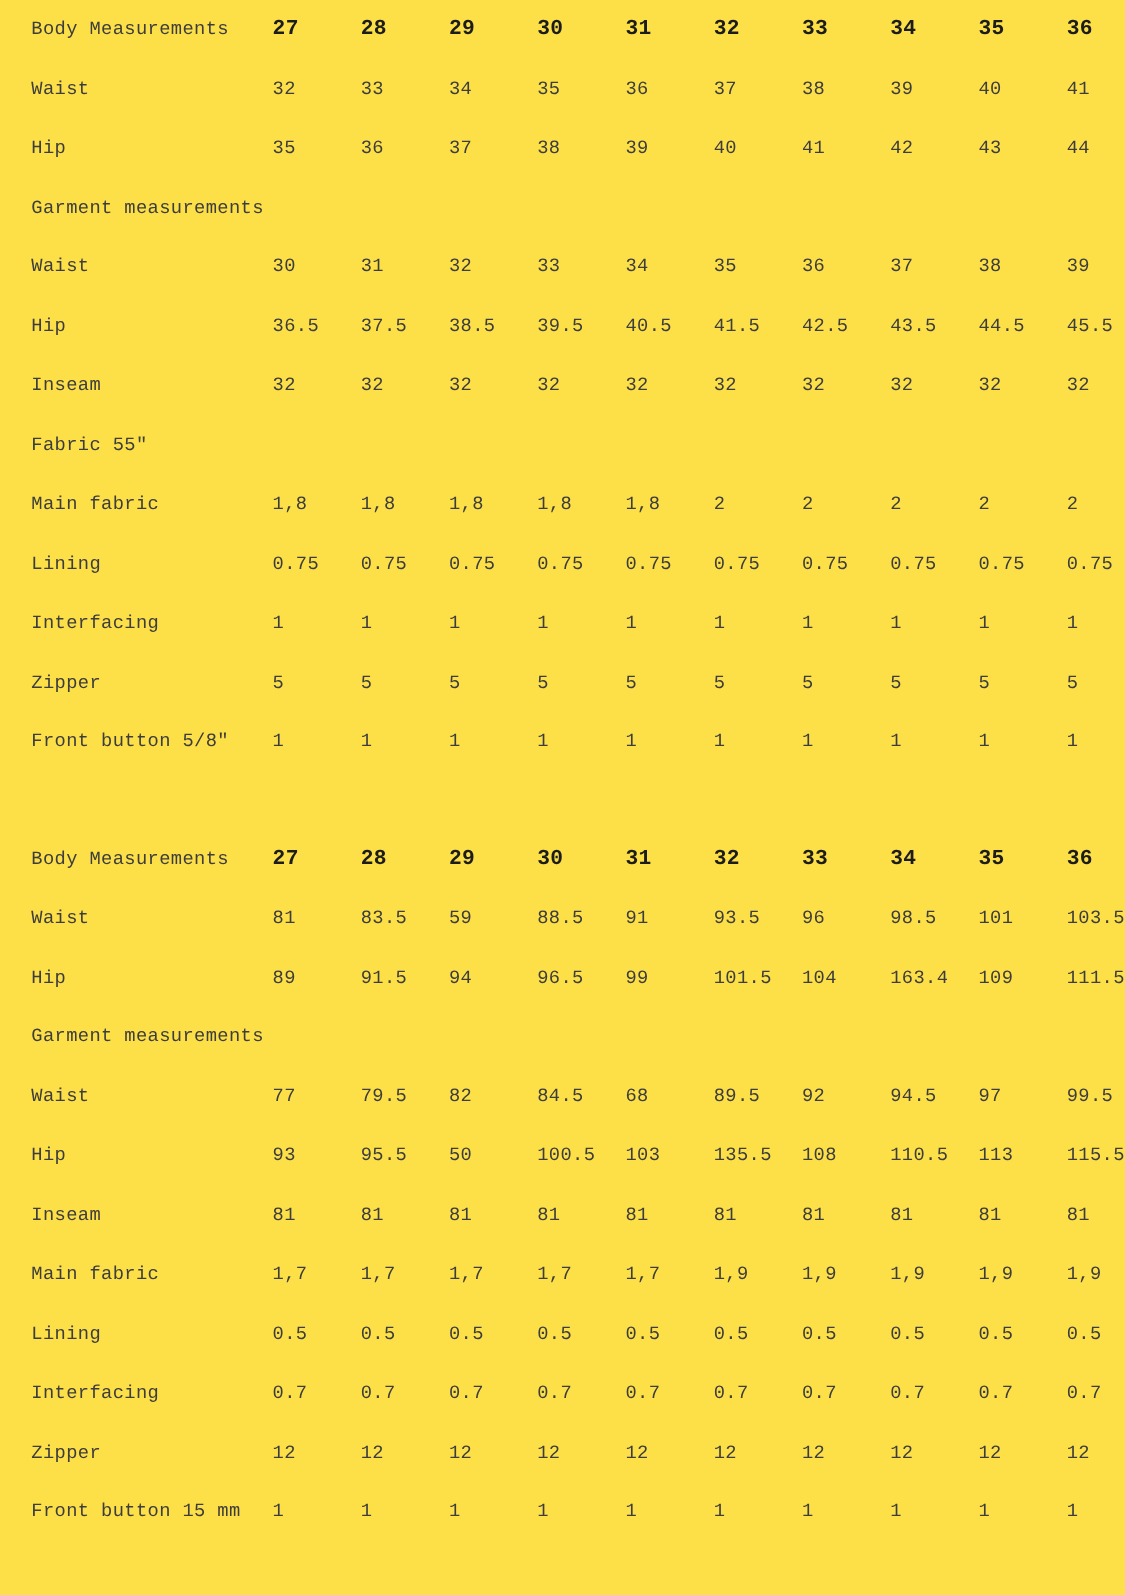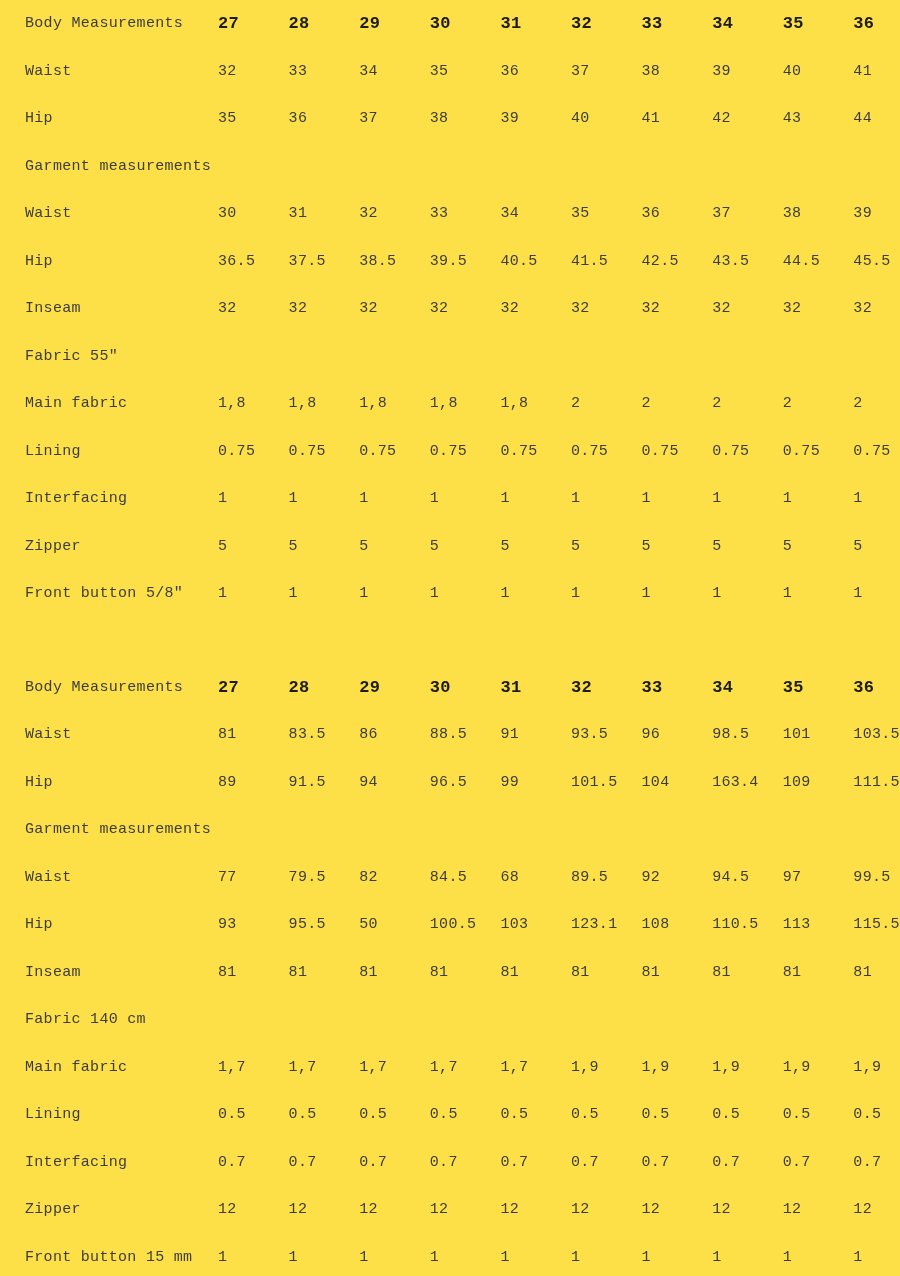--- a/index.html
+++ b/index.html
@@ -231,21 +231,21 @@
         <div class="tcell value">32</div>
         <div class="tcell value">33</div>
         <div class="tcell value">34</div>
         <div class="tcell value">35</div>
         <div class="tcell value">36</div>
       </div>
       <div class="trow data">
         <div class="tcell label">Waist</div>
         <div class="tcell value">81</div>
         <div class="tcell value">83.5</div>
-        <div class="tcell value">86</div>
+        <div class="tcell value">59</div>
         <div class="tcell value">88.5</div>
         <div class="tcell value">91</div>
         <div class="tcell value">93.5</div>
         <div class="tcell value">96</div>
         <div class="tcell value">98.5</div>
         <div class="tcell value">101</div>
         <div class="tcell value">103.5</div>
       </div>
       <div class="trow data">
         <div class="tcell label">Hip</div>
@@ -286,52 +286,39 @@
         <div class="tcell value">97</div>
         <div class="tcell value">99.5</div>
       </div>
       <div class="trow data">
         <div class="tcell label">Hip</div>
         <div class="tcell value">93</div>
         <div class="tcell value">95.5</div>
         <div class="tcell value">50</div>
         <div class="tcell value">100.5</div>
         <div class="tcell value">103</div>
-        <div class="tcell value">123.1</div>
+        <div class="tcell value">135.5</div>
         <div class="tcell value">108</div>
         <div class="tcell value">110.5</div>
         <div class="tcell value">113</div>
         <div class="tcell value">115.5</div>
       </div>
       <div class="trow data">
         <div class="tcell label">Inseam</div>
         <div class="tcell value">81</div>
         <div class="tcell value">81</div>
         <div class="tcell value">81</div>
         <div class="tcell value">81</div>
         <div class="tcell value">81</div>
         <div class="tcell value">81</div>
         <div class="tcell value">81</div>
         <div class="tcell value">81</div>
         <div class="tcell value">81</div>
         <div class="tcell value">81</div>
       </div>
-      <div class="trow section">
-        <div class="tcell label">Fabric 140 cm</div>
-        <div class="tcell value"></div>
-        <div class="tcell value"></div>
-        <div class="tcell value"></div>
-        <div class="tcell value"></div>
-        <div class="tcell value"></div>
-        <div class="tcell value"></div>
-        <div class="tcell value"></div>
-        <div class="tcell value"></div>
-        <div class="tcell value"></div>
-        <div class="tcell value"></div>
-      </div>
       <div class="trow data">
         <div class="tcell label">Main fabric</div>
         <div class="tcell value">1,7</div>
         <div class="tcell value">1,7</div>
         <div class="tcell value">1,7</div>
         <div class="tcell value">1,7</div>
         <div class="tcell value">1,7</div>
         <div class="tcell value">1,9</div>
         <div class="tcell value">1,9</div>
         <div class="tcell value">1,9</div>

